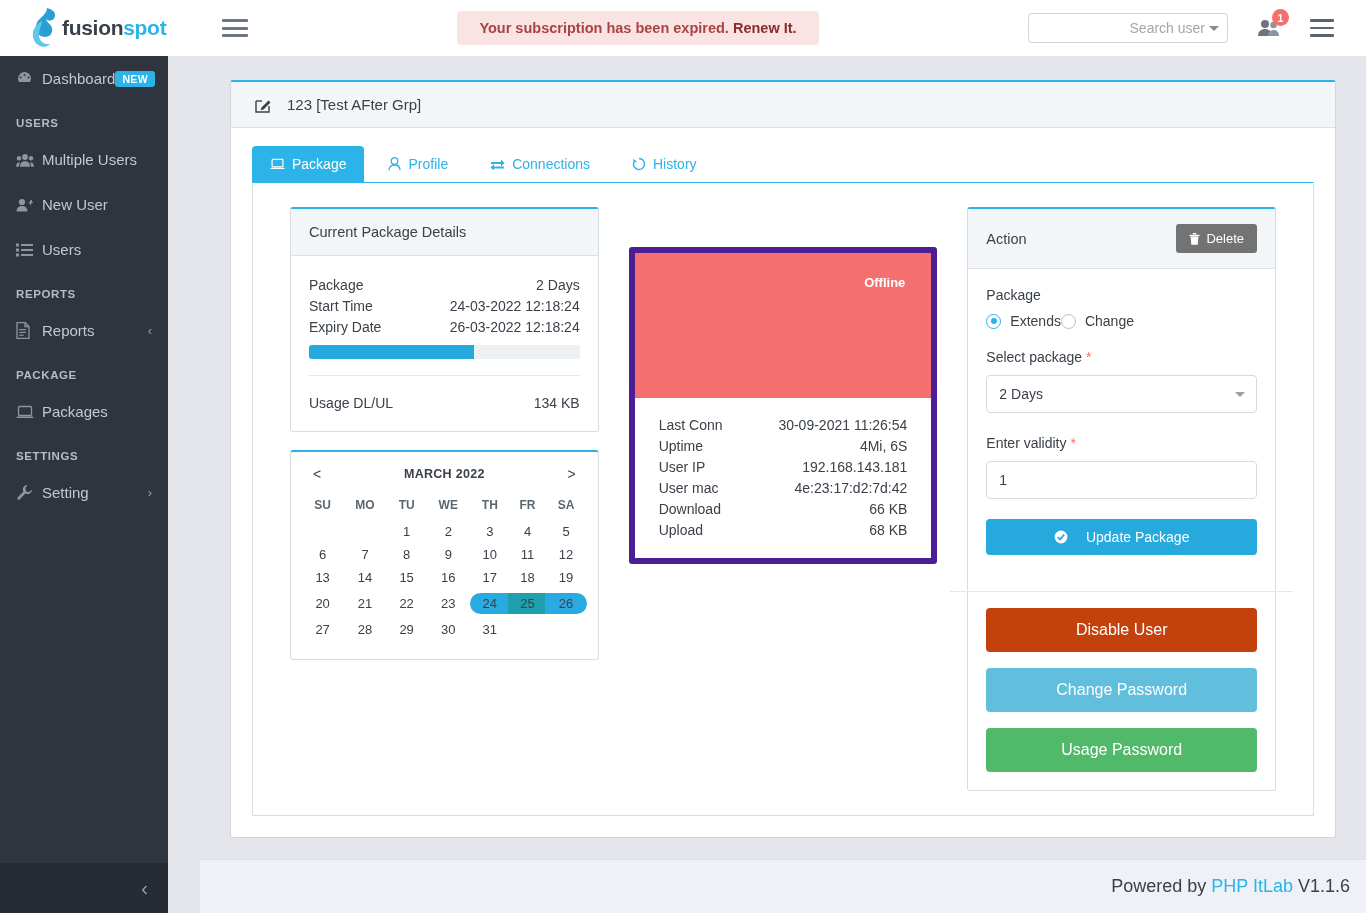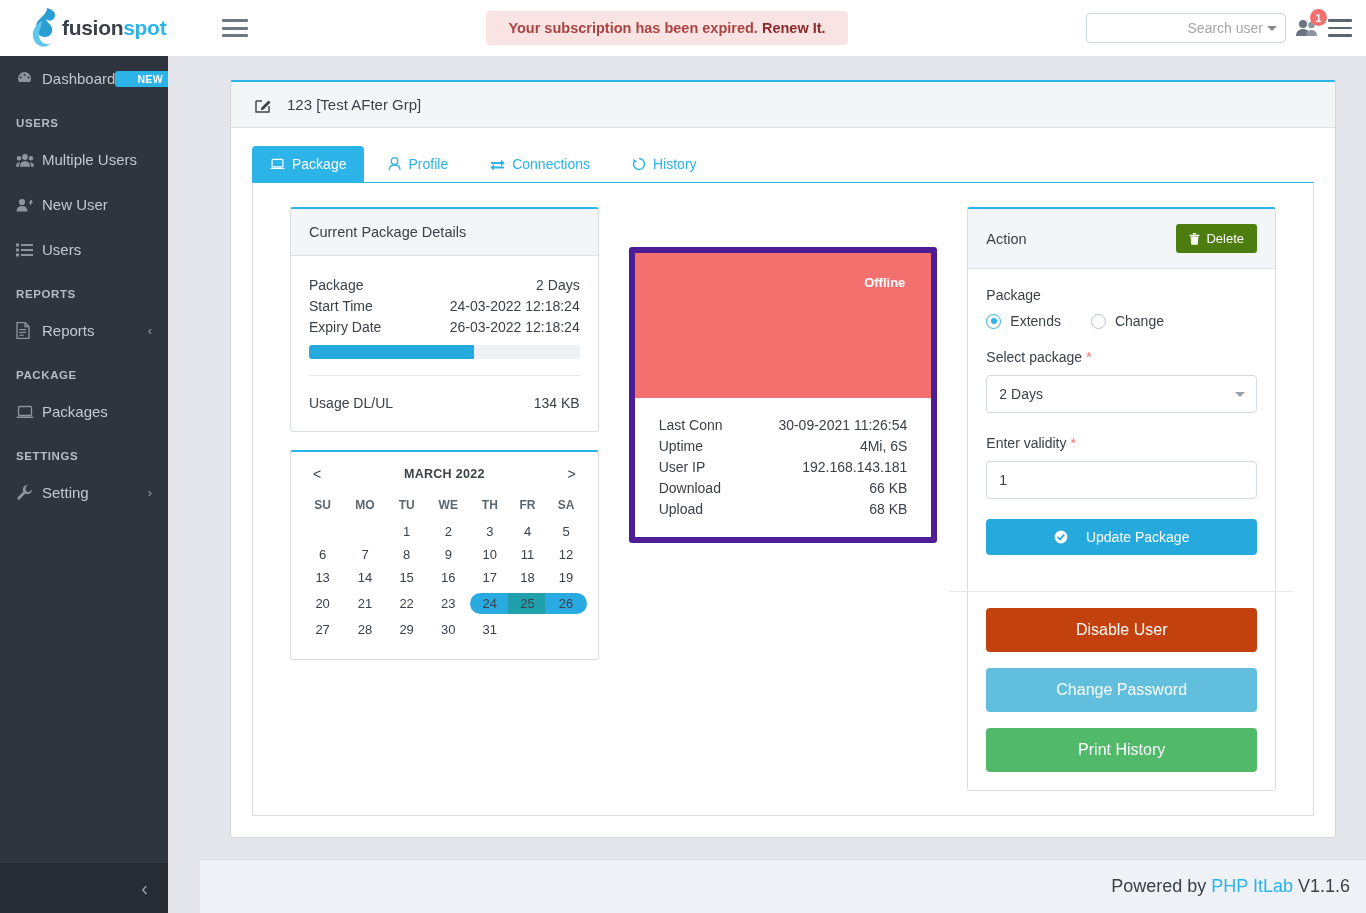--- a/index.html
+++ b/index.html
@@ -33,21 +33,21 @@
   .hamburger-left span { display: block; height: 3px; background: #6b7883; border-radius: 1px; }
 
   .alert-wrap { flex: 1; display: flex; justify-content: center; }
   .alert-sub {
     background: #fae3e3; color: #a94442;
     padding: 9px 22px; border-radius: 4px;
     font-size: 14.5px; font-weight: bold;
   }
   .alert-sub .renew { color: #8a2a2a; }
 
-  .top-right { display: flex; align-items: center; padding-right: 14px; gap: 8px; }
+  .top-right { display: flex; align-items: center; padding-right: 32px; gap: 28px; }
   .search-select {
     width: 200px; height: 30px; border: 1px solid #cfd4d9; border-radius: 4px;
     background: #fff; display: flex; align-items: center; position: relative;
     padding: 0 22px 0 10px; cursor: pointer;
   }
   .search-select .val {
     flex: 1; text-align: right; color: #a6a6a6; font-size: 14px;
   }
   .search-select .caret {
     position: absolute; right: 8px; top: 50%; margin-top: -2px;
@@ -77,21 +77,21 @@
     position: relative;
   }
   .side-item .ic { width: 26px; flex: 0 0 26px; display: flex; align-items: center; color: #8d959e; }
   .side-item .lbl { flex: 1; white-space: nowrap; }
   .side-sec {
     font-size: 11.5px; font-weight: bold; color: #b6bcc3;
     letter-spacing: 0.6px; padding: 16px 16px 8px 16px;
   }
   .new-badge {
     background: #2cb3e8; color: #fff; font-size: 10.5px; font-weight: bold;
-    padding: 2px 22px; border-radius: 3px; letter-spacing: 0.4px;
+    padding: 2px 7px; border-radius: 3px; letter-spacing: 0.4px;
   }
   .chev { color: #9aa1a9; font-size: 13px; }
   .side-footer {
     position: absolute; bottom: 0; left: 0; right: 0; height: 50px;
     background: #272c34; display: flex; align-items: center;
     justify-content: flex-end; padding-right: 20px; cursor: pointer;
   }
   .side-footer .arrow { color: #9aa1a9; font-size: 20px; }
 
   
@@ -181,27 +181,27 @@
   .off-card { border: 6px solid #4c1d95; border-radius: 3px; background: #fff; margin-top: 40px; }
   .off-head {
     background: #f4706e; height: 145px; padding: 22px 26px;
     display: flex; justify-content: flex-end; align-items: flex-start;
   }
   .off-head .lbl { color: #fff; font-size: 13px; font-weight: bold; }
   .off-body { padding: 16px 24px 18px 24px; }
 
   
   .btn-del {
-    background: #4d7c0f; color: #fff; border: none; border-radius: 3px;
+    background: #737373; color: #fff; border: none; border-radius: 3px;
     font-size: 13px; padding: 7px 13px; cursor: pointer;
     display: inline-flex; align-items: center; gap: 6px; text-align: center;
   }
   .form-lbl { font-size: 14px; color: #3a4149; margin-bottom: 10px; display: block; }
   .req { color: #f4706e; }
-  .radios { display: flex; align-items: center; gap: 30px; margin-bottom: 20px; }
+  .radios { display: flex; align-items: center; margin-bottom: 20px; }
   .radio { display: flex; align-items: center; gap: 9px; font-size: 14px; color: #3a4149; cursor: pointer; }
   .rdot {
     width: 15px; height: 15px; border-radius: 50%; border: 1px solid #b9c0c7;
     background: #fff; display: flex; align-items: center; justify-content: center;
   }
   .rdot.on { border-color: #2cb3e8; background: #fff; }
   .rdot.on::after { content: ""; width: 6px; height: 6px; border-radius: 50%; background: #2cb3e8; }
   .select-box {
     height: 38px; border: 1px solid #d5dade; border-radius: 4px; background: #fff;
     display: flex; align-items: center; padding: 0 26px 0 12px; position: relative;
@@ -562,20 +562,24 @@
                 </div>
                 <div class="kv">
                   <span class="k">Uptime</span>
                   <span class="v">4Mi, 6S</span>
                 </div>
                 <div class="kv">
                   <span class="k">User IP</span>
                   <span class="v">192.168.143.181</span>
                 </div>
                 <div class="kv">
+                  <span class="k">User mac</span>
+                  <span class="v">4e:23:17:d2:7d:42</span>
+                </div>
+                <div class="kv">
                   <span class="k">Download</span>
                   <span class="v">66 KB</span>
                 </div>
                 <div class="kv">
                   <span class="k">Upload</span>
                   <span class="v">68 KB</span>
                 </div>
               </div>
             </div>
           </div>
@@ -627,21 +631,21 @@
                         <path d="M3.8 7.2 L6 9.4 L10.2 4.6" fill="none" stroke="#26a9dd" stroke-width="1.7"></path>
                       </svg>
                   </span>
                   <span>Update Package</span>
                 </button>
               </div>
               <div class="action-divider"></div>
               <div style="padding: 0 18px 18px 18px;">
                 <button class="big-btn bb-red">Disable User</button>
                 <button class="big-btn bb-blue">Change Password</button>
-                <button class="big-btn bb-green">Print History</button>
+                <button class="big-btn bb-green">Usage Password</button>
               </div>
             </div>
           </div>
 
         </div>
       </div>
     </div>
   </div>
 </div>
 

